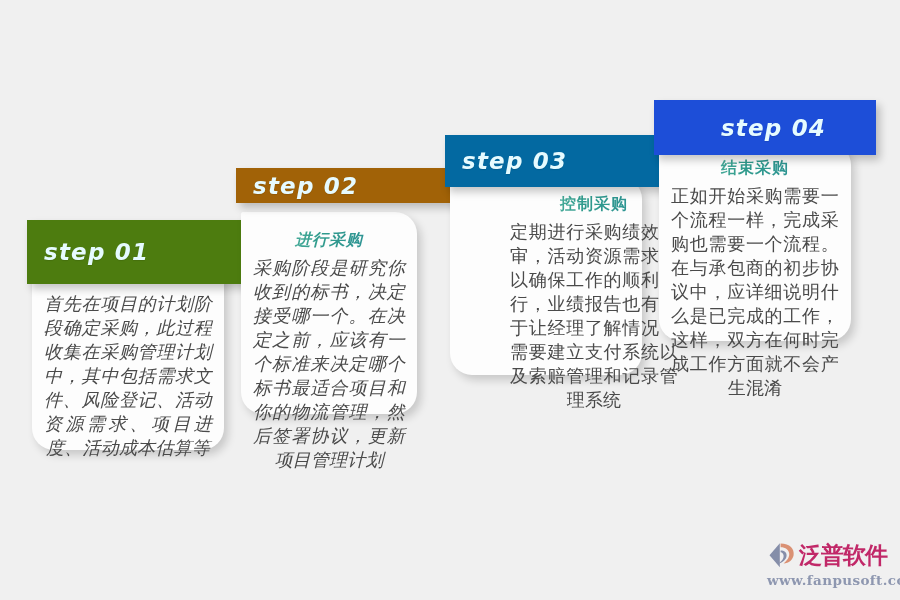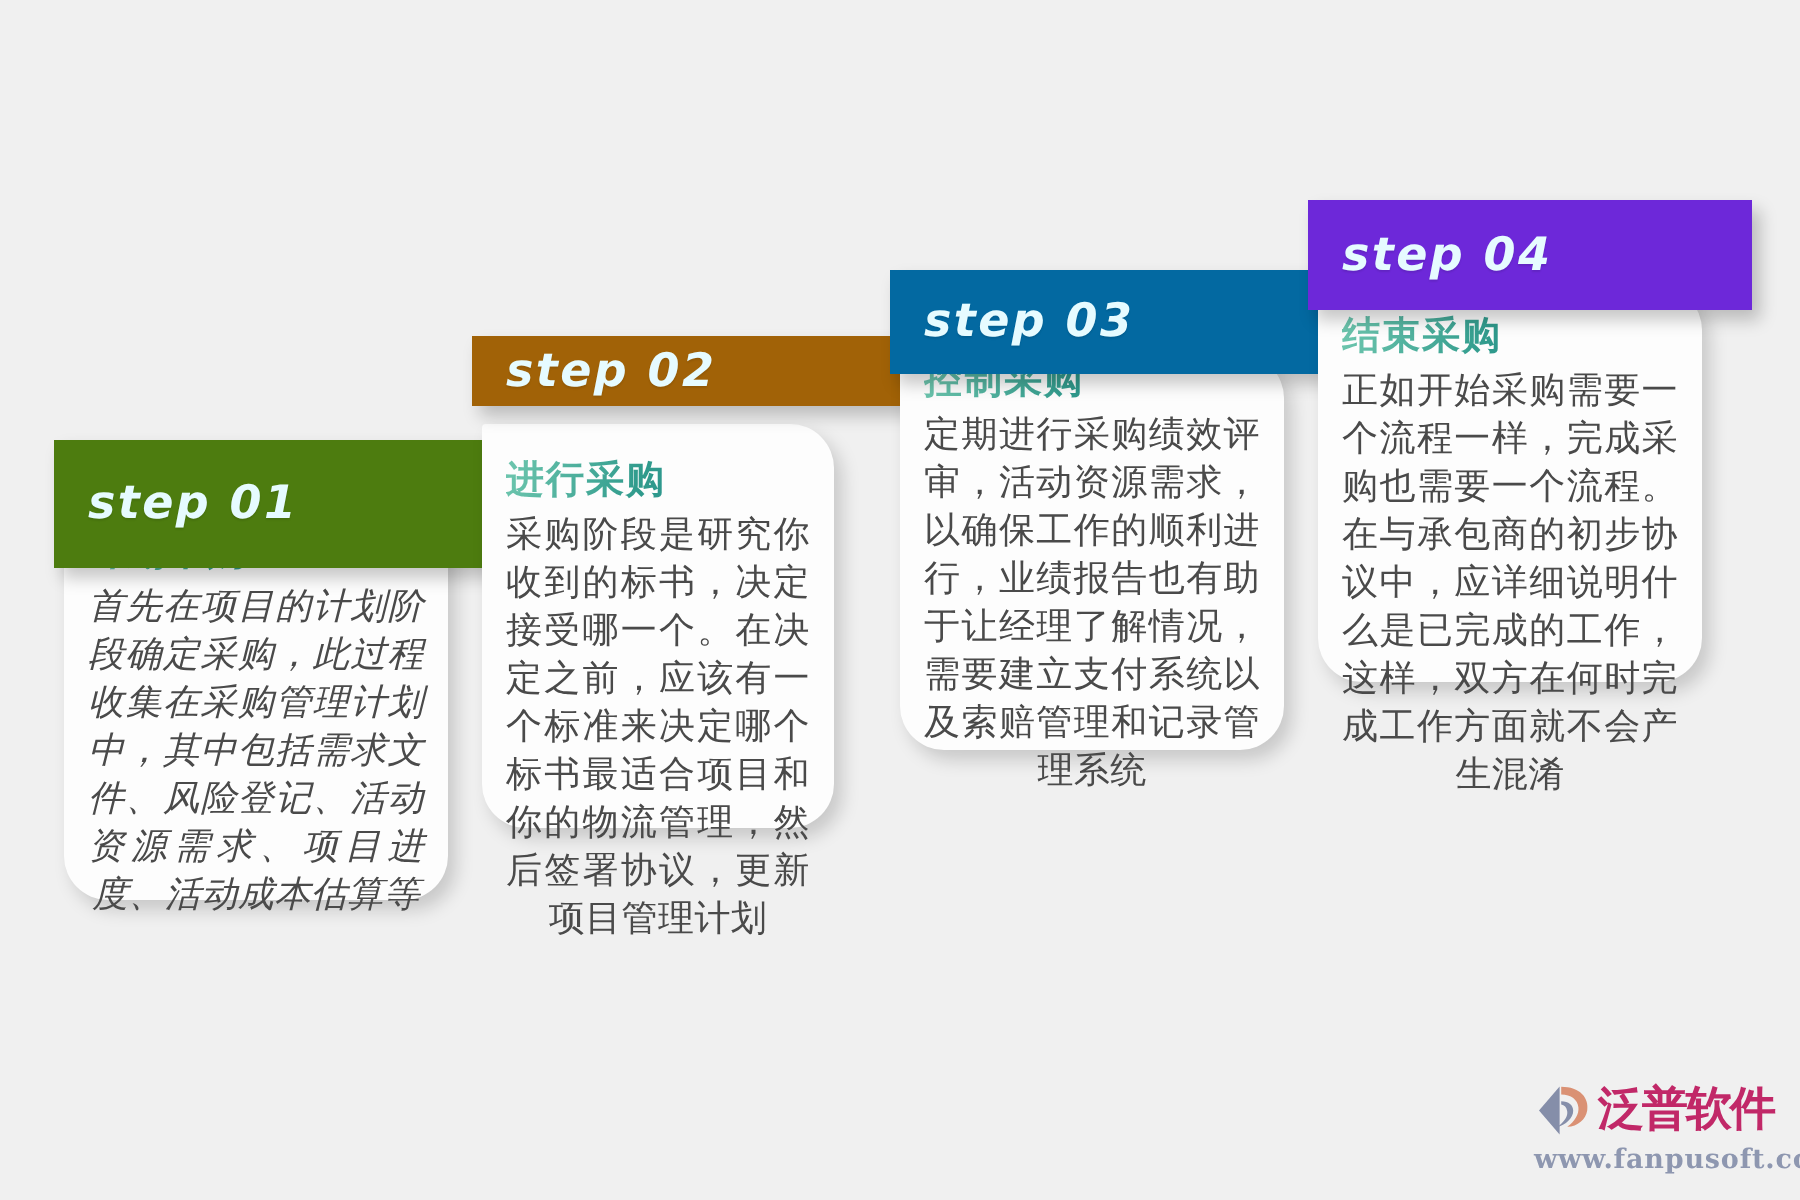--- a/index.html
+++ b/index.html
@@ -61,22 +61,23 @@
   .card-inner {
     position: absolute;
     left: 0;
     top: 0;
     width: 100%;
     padding: 0 12px;
     box-sizing: border-box;
   }
 
   .card-title {
-    font-family: "DejaVu Sans", sans-serif;
-    font-size: 19px;
+    text-align: center;
+    font-family: "DejaVu Sans", sans-serif;
+    font-size: 16px;
     font-weight: bold;
     color: #3ba590;
     background: linear-gradient(100deg, #6ec6ae 0%, #2f9a8c 45%, #2e8f9b 100%);
     -webkit-background-clip: text;
     background-clip: text;
     -webkit-text-fill-color: transparent;
     letter-spacing: 1px;
     margin: 0 0 4px 0;
     line-height: 24px;
   }
@@ -142,51 +143,51 @@
         <div class="card-title">计划采购</div>
         <p class="card-body">首先在项目的计划阶段确定采购，此过程收集在采购管理计划中，其中包括需求文件、风险登记、活动资源需求、项目进度、活动成本估算等</p>
       </div>
     </div>
     <div class="banner" id="banner1" style="left:27px; top:220px; width:226px; height:64px; background:#4d7c0f;">
       <span class="banner-label">step 01</span>
     </div>
   </div>
 
   <div class="step">
-    <div class="card" id="card2" style="left:241px; top:212px; width:176px; height:202px;">
+    <div class="card" id="card2" style="left:241px; top:212px; width:176px; height:202px;font-style:italic;">
       <div class="card-inner" style="top:16px;">
         <div class="card-title">进行采购</div>
         <p class="card-body">采购阶段是研究你收到的标书，决定接受哪一个。在决定之前，应该有一个标准来决定哪个标书最适合项目和你的物流管理，然后签署协议，更新项目管理计划</p>
       </div>
     </div>
     <div class="banner" id="banner2" style="left:236px; top:168px; width:226px; height:35px; background:#a16207;">
       <span class="banner-label">step 02</span>
     </div>
   </div>
 
   <div class="step">
     <div class="card" id="card3" style="left:450px; top:177px; width:192px; height:198px;">
-      <div class="card-inner" style="top:1px;">
+      <div class="card-inner" style="top:15px;margin-left:48px;">
         <div class="card-title">控制采购</div>
         <p class="card-body">定期进行采购绩效评审，活动资源需求，以确保工作的顺利进行，业绩报告也有助于让经理了解情况，需要建立支付系统以及索赔管理和记录管理系统</p>
       </div>
     </div>
     <div class="banner" id="banner3" style="left:445px; top:135px; width:226px; height:52px; background:#0369a1;">
       <span class="banner-label">step 03</span>
     </div>
   </div>
 
   <div class="step">
     <div class="card" id="card4" style="left:659px; top:143px; width:192px; height:198px;">
     </div>
     <div class="card-inner" style="left:659px; top:156px; width:192px;">
       <div class="card-title">结束采购</div>
       <p class="card-body">正如开始采购需要一个流程一样，完成采购也需要一个流程。在与承包商的初步协议中，应详细说明什么是已完成的工作，这样，双方在何时完成工作方面就不会产生混淆</p>
     </div>
-    <div class="banner" id="banner4" style="left:654px; top:100px; width:222px; height:55px; background:#6d28d9;">
+    <div class="banner" id="banner4" style="left:654px; top:100px; width:222px; height:55px; background:#1d4ed8;justify-content:center;">
       <span class="banner-label">step 04</span>
     </div>
   </div>
 
   <div id="watermark">
     <div class="logo-row">
       <div class="logo-mark">
         <svg width="30" height="30" viewBox="0 0 30 30" aria-hidden="true">
           <path d="M3.5 15.2 L13.8 3.2 L13.8 27.2 Z" fill="#7d86a4"></path>
           <path d="M14.6 3.4 C24 3.4 28.6 9 27.6 15.2 C26.9 19.6 23 23.2 17.6 23.4 C21.4 20.6 23.6 17 23.2 13.6 C22.8 9.8 19.6 7.2 14.6 7.2 Z" fill="#d98a6a"></path>

